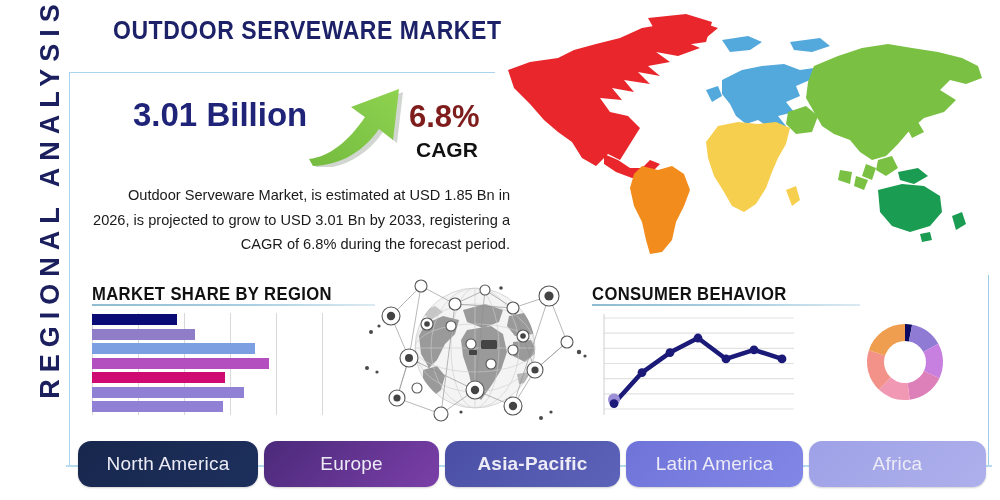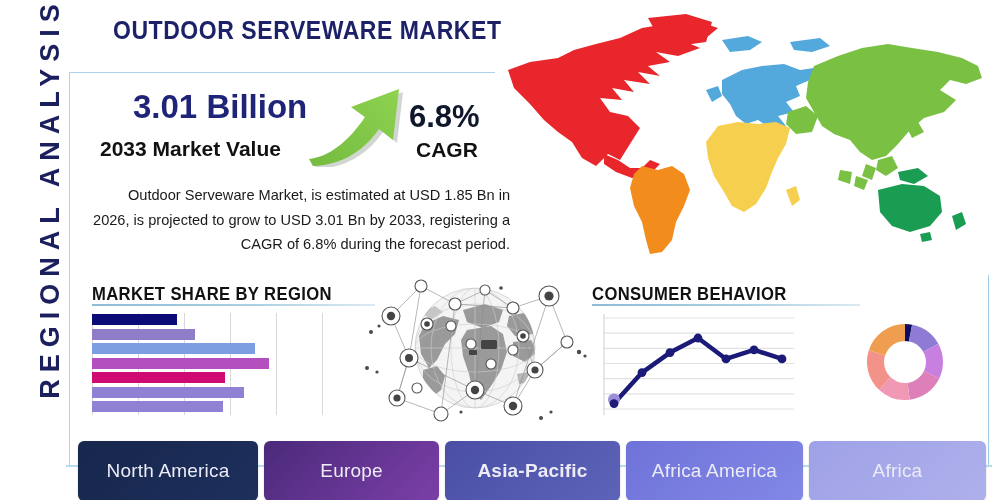--- a/index.html
+++ b/index.html
@@ -53,35 +53,35 @@
   .frame-mask-right {
     position: absolute;
     left: 495px; top: 60px;
     width: 505px; height: 215px;
     background: #fff;
     border: none;
   }
 
   
   .stat-big {
-    position: absolute; left: 133px; top: 88px;
+    position: absolute; left: 133px; top: 96px;
     font-family: "Liberation Sans Narrow","Liberation Sans", sans-serif;
     font-weight: 700; font-size: 33px; color: #1f2478;
     white-space: nowrap;
   }
   .stat-sub {
     position: absolute; left: 100px; top: 137px;
     font-family: "Liberation Sans", sans-serif;
     font-weight: 700; font-size: 21px; color: #111;
     white-space: nowrap;
   }
   .cagr-big {
     position: absolute; left: 409px; top: 99px;
     font-family: "Liberation Sans Narrow","Liberation Sans", sans-serif;
-    font-weight: 700; font-size: 31px; color: #0f172a;
+    font-weight: 700; font-size: 31px; color: #7f1d1d;
     white-space: nowrap;
   }
   .cagr-sub {
     position: absolute; left: 416px; top: 138px;
     font-family: "Liberation Sans", sans-serif;
     font-weight: 700; font-size: 21px; color: #111;
     white-space: nowrap;
   }
   .arrow { position: absolute; left: 303px; top: 85px; width: 105px; height: 82px; }
 
@@ -125,43 +125,42 @@
 
   
   .donut { position: absolute; left: 855px; top: 310px; width: 100px; height: 105px; }
 
   
   .pill-connector {
     position: absolute; top: 465px; left: 66px; width: 926px; height: 2px;
     background: #b8dcef;
   }
   .pill {
-    position: absolute; top: 441px; height: 60px;
-    border-radius: 6px;
+    position: absolute; top: 441px; height: 46px;
+    border-radius: 13px;
     display: flex; align-items: center; justify-content: center;
     font-family: "Liberation Sans Narrow","Liberation Sans", sans-serif;
     font-size: 19px; color: #ecebf6; letter-spacing: 0.2px;
     white-space: nowrap;
     box-shadow: 0 1px 2px rgba(0,0,0,0.18);
   }
 </style>
 </head>
 <body>
 
 <div id="root">
 
   <div class="vlabel">REGIONAL ANALYSIS</div>
 
   <div class="title">OUTDOOR SERVEWARE MARKET</div>
 
   <div class="frame"></div>
   <div class="frame-mask-right"></div>
 
   <div class="stat-big">3.01 Billion</div>
-  <div class="stat-sub">2033 Market Value</div>
 
   <svg class="arrow" viewBox="0 0 105 82">
     <defs>
       <linearGradient id="agrad" x1="0" y1="1" x2="1" y2="0">
         <stop offset="0%" stop-color="#74bb3f"></stop>
         <stop offset="100%" stop-color="#8ed24f"></stop>
       </linearGradient>
     </defs>
     <path d="M6,74 C26,72 46,56 62,32 L48,22 L96,4 L90,55 L76,44 C58,70 34,80 10,81 Z" fill="#9aa59a" opacity="0.45" transform="translate(4,3)"></path>
     <path d="M6,74 C26,72 46,56 62,32 L48,22 L96,4 L90,55 L76,44 C58,70 34,80 10,81 Z" fill="url(#agrad)"></path>
@@ -380,20 +379,20 @@
       <div class="pill" style="left: 78px; width: 180px; background: linear-gradient(135deg, rgb(23, 39, 77) 0%, rgb(29, 47, 92) 100%);">
         <span>North America</span>
       </div>
       <div class="pill" style="left: 264px; width: 175px; background: linear-gradient(135deg, rgb(75, 42, 122) 0%, rgb(123, 63, 168) 100%); text-align: right;">
         <span>Europe</span>
       </div>
       <div class="pill" style="left: 445px; width: 175px; background: linear-gradient(135deg, rgb(74, 79, 165) 0%, rgb(92, 99, 184) 100%); font-weight: bold;">
         <span>Asia-Pacific</span>
       </div>
       <div class="pill" style="left: 626px; width: 177px; background: linear-gradient(135deg, rgb(111, 115, 217) 0%, rgb(130, 136, 230) 100%);">
-        <span>Africa America</span>
+        <span>Latin America</span>
       </div>
       <div class="pill" style="left: 809px; width: 177px; background: linear-gradient(135deg, rgb(158, 161, 230) 0%, rgb(174, 176, 236) 100%); text-align: center;">
         <span>Africa</span>
       </div>
     </div>
 
 </div>
 
 </body></html>

